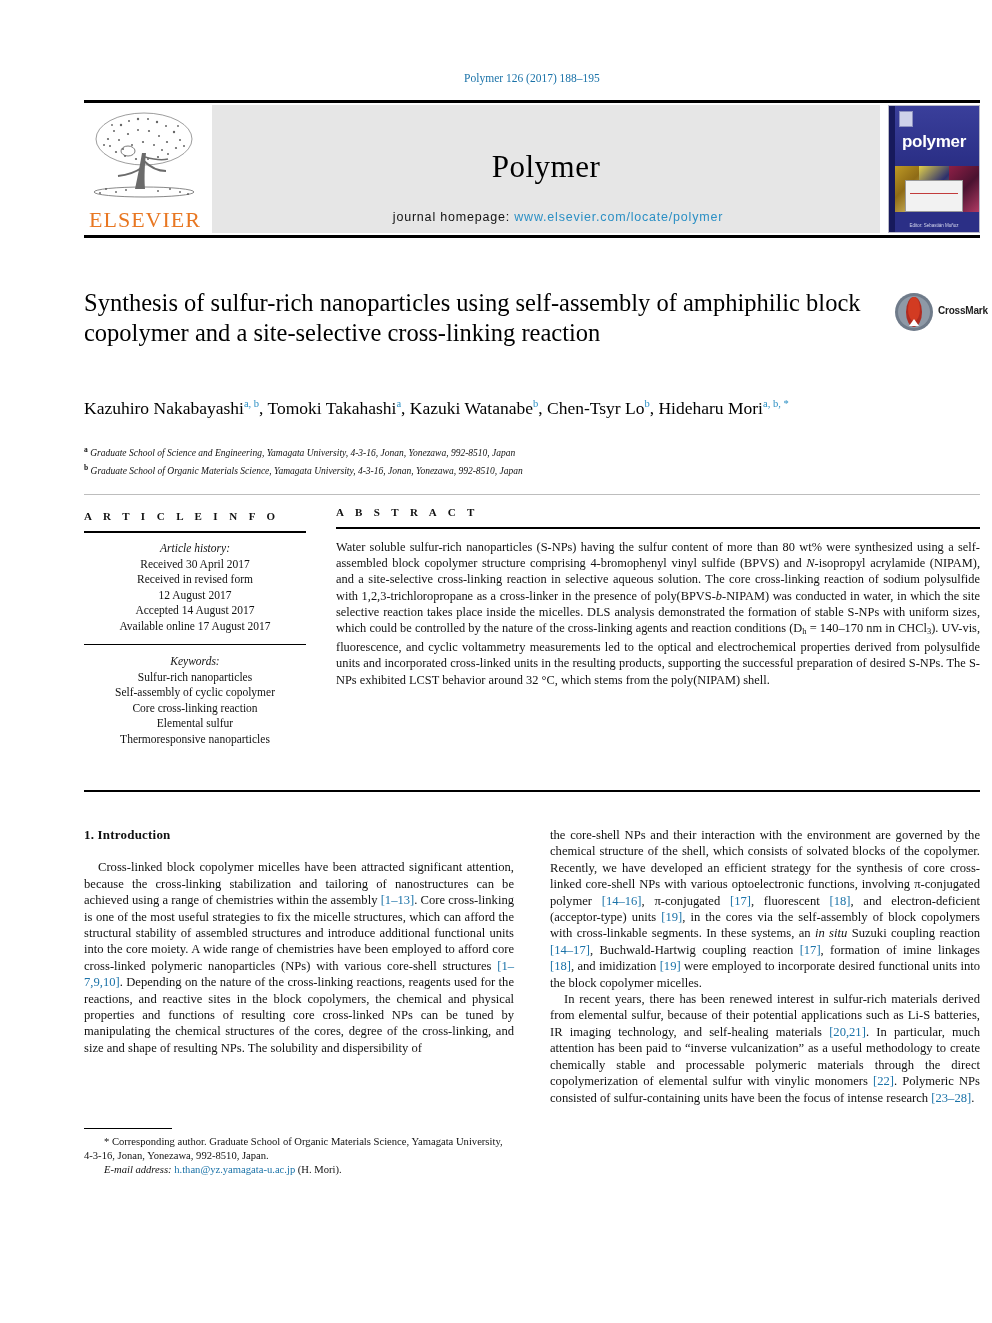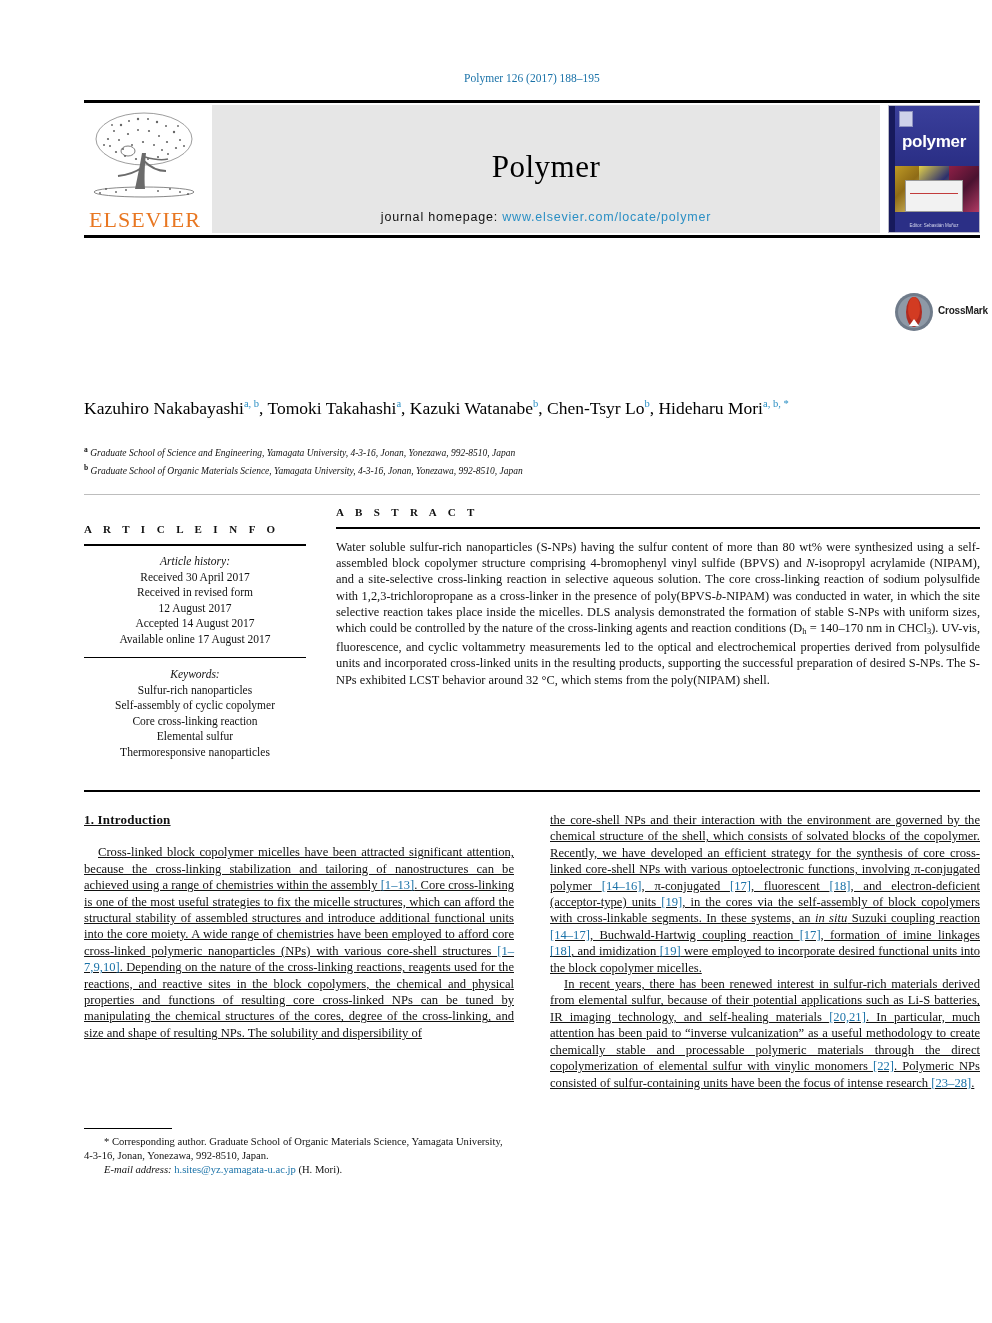--- a/index.html
+++ b/index.html
@@ -42,21 +42,21 @@
   }
   .banner .contents a { color:#2b8fc4; text-decoration:none; }
   .banner .jtitle {
     position:absolute; top:44px; left:0; width:100%;
     text-align:center; font-family:"Liberation Serif", serif;
     font-size:31px; letter-spacing:0.5px;
   }
   .banner .jhome {
     position:absolute; bottom:9px; left:0; width:100%;
     text-align:center; font-family:"Liberation Sans", sans-serif;
-    font-size:12.5px; letter-spacing:0.8px;
+    font-size:12.5px; letter-spacing:0.8px;padding-left:12px;
   }
   .banner .jhome .lbl { color:#111; }
   .banner .jhome .url { color:#2b8fc4; }
   .cover {
     width:92px; flex:0 0 92px; height:128px; position:relative; overflow:hidden;
     background:#2b2f86;
     border:1px solid #b9b9c8;
     box-sizing:border-box;
   }
   .cover .spine { position:absolute; left:0; top:0; width:6px; height:100%; background:#171a5c; }
@@ -107,21 +107,21 @@
   }
   .affils sup { font-style:normal; font-weight:bold; font-size:7.5px; }
 
   
   .infoarea { position:absolute; left:48px; top:506px; width:896px; }
   .rule-top-thin { position:absolute; left:0; top:-12px; width:896px; height:1px; background:#bdbdbd; }
   .sechead {
     font-family:"Liberation Serif", serif; font-weight:bold;
     font-size:11px; letter-spacing:4.4px; color:#111;
   }
-  .col-info { position:absolute; left:0; top:17px; width:222px; }
+  .col-info { position:absolute; left:0; top:4px; width:222px; }
   .col-abs  { position:absolute; left:252px; top:0; width:644px; }
   .hr-black { height:2px; background:#000; margin:9px 0 8px 0; }
   .hr-black-abs { height:2px; background:#000; margin:9px 0 10px 0; }
   .hist, .kw {
     font-family:"Liberation Serif", serif; font-size:11.5px; line-height:15.5px; color:#111;text-align:center;
   }
   .hist .lbl, .kw .lbl { font-style:italic; }
   .kwblock { margin-top:10px; border-top:1.5px solid #000; padding-top:9px; }
   .abstract {
     font-family:"Liberation Serif", serif; font-size:12.4px; line-height:16.2px;
@@ -129,23 +129,23 @@
   }
   .abstract i { font-style:italic; }
   .copyline { text-align:right; margin-top:13px; font-family:"Liberation Serif", serif; font-size:12.4px; }
   .sub { font-size:8.5px; vertical-align:-2px; }
 
   
   .body-rule { position:absolute; left:48px; top:790px; width:896px; height:1.5px; background:#000; }
 
   
   .bodycols { position:absolute; left:48px; top:812px; width:896px; }
-  .bcol { position:absolute; top:0; width:430px;
+  .bcol { position:absolute; top:15px; width:430px;
      font-family:"Liberation Serif", serif; font-size:12.6px; line-height:16.4px;
-     text-align:justify; color:#111;text-decoration:underline; }
+     text-align:justify; color:#111; }
   .bcol.left { left:0; }
   .bcol.right { left:466px; }
   .bcol h2 {
     font-family:"Liberation Serif", serif; font-size:13px; font-weight:bold;
     margin:0 0 16px 0; letter-spacing:0.2px;
   }
   .bcol p { margin:0; text-indent:14px; }
   .bcol p + p { margin-top:0; }
   .ref { color:#1a72a8; }
   .bcol i { font-style:italic; }
@@ -259,20 +259,21 @@
           </div>
         <div class="spine"></div>
         <div class="cvfoot">Editor: Sebastián Muñoz</div>
       </div>
 
     </div>
     <div class="mast-rule-bot"></div>
   </div>
 
   <div class="titleblock">
+    <h1 class="article-title">Synthesis of sulfur-rich nanoparticles using self-assembly of amphiphilic block copolymer and a site-selective cross-linking reaction</h1>
     <div class="crossmark">
       <svg class="cm-badge" viewBox="0 0 40 40">
         <circle cx="20" cy="20" r="19" fill="#6f7b8a"></circle>
         <circle cx="20" cy="20" r="16" fill="#8e99a6"></circle>
         <ellipse cx="20" cy="20" rx="8" ry="15" fill="#b02a1f"></ellipse>
         <ellipse cx="20" cy="17" rx="6" ry="12" fill="#d23b22"></ellipse>
         <path d="M20 27 l5 7 h-10 z" fill="#ffffff"></path>
       </svg>
       <div class="cm-text">CrossMark</div>
     </div>
@@ -329,17 +330,17 @@
 
     <div class="bcol right">
       <p style="text-indent:0"><span>the core-shell NPs and their interaction with the environment are governed by the chemical structure of the shell, which consists of solvated blocks of the copolymer. Recently, we have developed an efficient strategy for the synthesis of core cross-linked core-shell NPs with various optoelectronic functions, involving π-conjugated polymer </span><span class="ref">[14–16]</span><span>, π-conjugated </span><span class="ref">[17]</span><span>, fluorescent </span><span class="ref">[18]</span><span>, and electron-deficient (acceptor-type) units </span><span class="ref">[19]</span><span>, in the cores via the self-assembly of block copolymers with cross-linkable segments. In these systems, an </span><i>in situ</i><span> Suzuki coupling reaction </span><span class="ref">[14–17]</span><span>, Buchwald-Hartwig coupling reaction </span><span class="ref">[17]</span><span>, formation of imine linkages </span><span class="ref">[18]</span><span>, and imidization </span><span class="ref">[19]</span><span> were employed to incorporate desired functional units into the block copolymer micelles.</span></p>
       <p><span>In recent years, there has been renewed interest in sulfur-rich materials derived from elemental sulfur, because of their potential applications such as Li-S batteries, IR imaging technology, and self-healing materials </span><span class="ref">[20,21]</span><span>. In particular, much attention has been paid to “inverse vulcanization” as a useful methodology to create chemically stable and processable polymeric materials through the direct copolymerization of elemental sulfur with vinylic monomers </span><span class="ref">[22]</span><span>. Polymeric NPs consisted of sulfur-containing units have been the focus of intense research </span><span class="ref">[23–28]</span><span>.</span></p>
     </div>
   </div>
 
   <div class="footnote">
     <div class="fn-rule"></div>
     <div class="fn-indent"><span class="star">*</span><span> Corresponding author. Graduate School of Organic Materials Science, Yamagata University, 4-3-16, Jonan, Yonezawa, 992-8510, Japan.</span></div>
-    <div class="fn-indent"><span class="email-lbl">E-mail address:</span> <a href="#">h.sites@yz.yamagata-u.ac.jp</a><span> (H. Mori).</span></div>
+    <div class="fn-indent"><span class="email-lbl">E-mail address:</span> <a href="#">h.than@yz.yamagata-u.ac.jp</a><span> (H. Mori).</span></div>
   </div>
 
 
 </div>
 
 </body></html>

